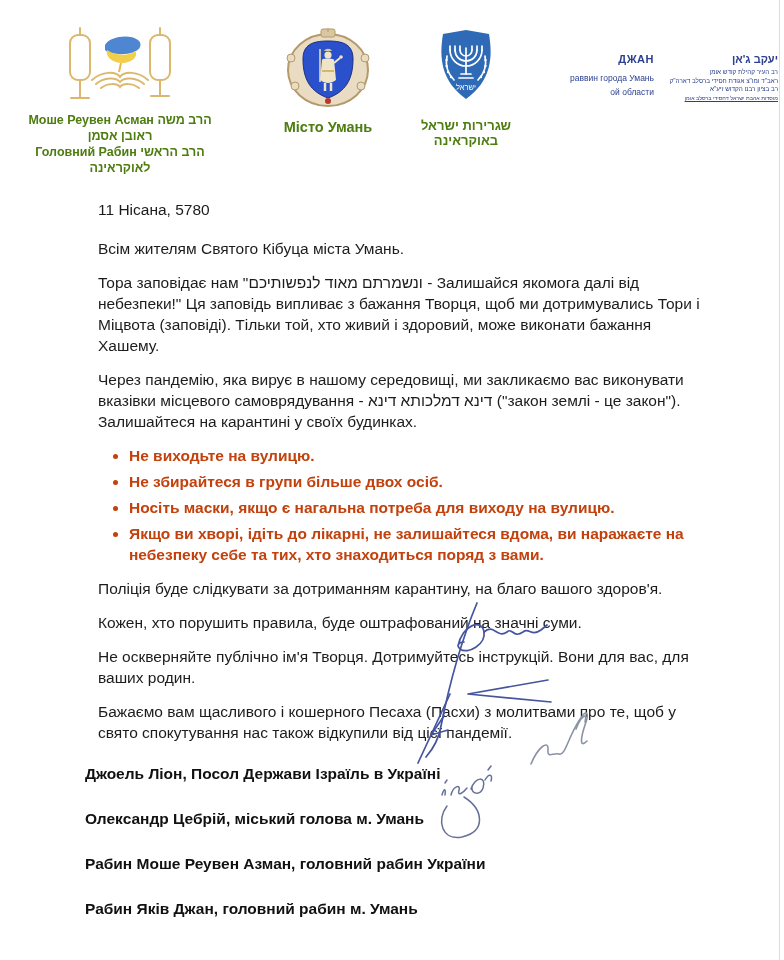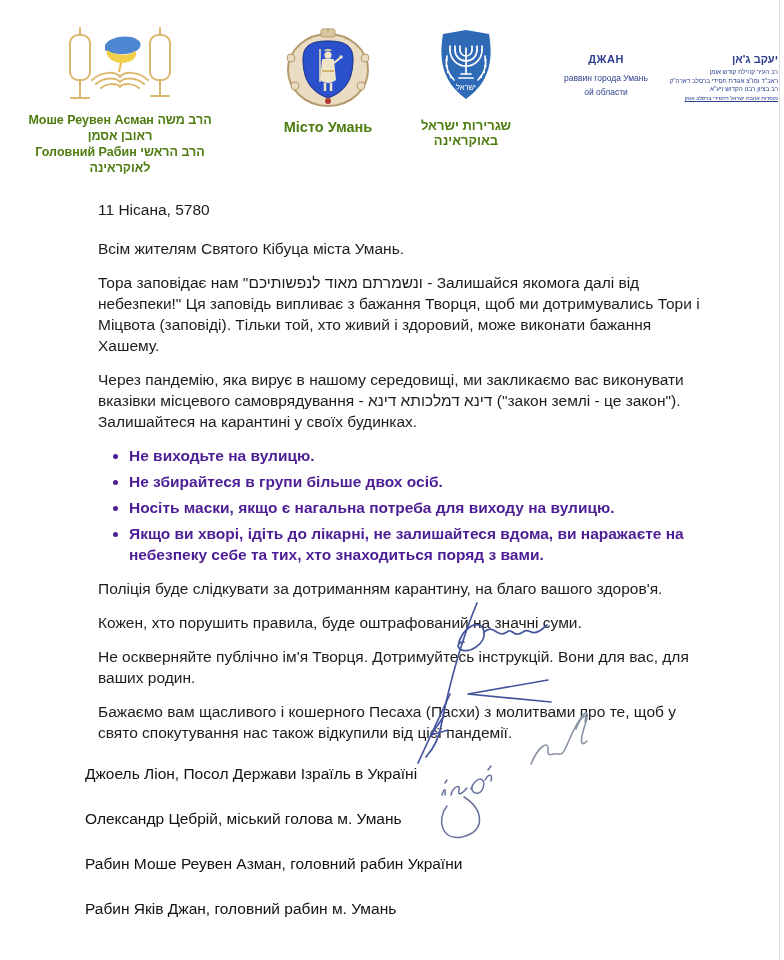--- a/index.html
+++ b/index.html
@@ -12,35 +12,35 @@
   .logo-block{position:absolute;text-align:center;}
   .lb-asman{left:14px;top:26px;width:212px;}
   .lb-uman{left:276px;top:28px;width:104px;}
   .lb-israel{left:392px;top:28px;width:148px;}
   .caption{color:#4d7c0f;font-weight:bold;}
   .cap-asman{font-size:12.5px;line-height:16px;margin-top:4px;}
   .cap-uman{font-size:14.5px;margin-top:5px;}
   .cap-israel{font-size:13px;margin-top:12px;}
   
   .stamp{position:absolute;left:558px;top:53px;width:220px;display:flex;justify-content:space-between;color:#2c3f8f;}
-  .stamp-cyr{text-align:center;width:96px;}
+  .stamp-cyr{text-align:right;width:96px;}
   .stamp-cyr .t{font-weight:bold;font-size:11px;letter-spacing:.5px;margin-bottom:6px;}
   .stamp-cyr .s{font-size:8.5px;line-height:14px;}
   .stamp-heb{text-align:right;width:118px;direction:rtl;}
   .stamp-heb .t{font-weight:bold;font-size:11px;margin-bottom:3px;}
   .stamp-heb .s{font-size:6.3px;line-height:8.6px;}
   .stamp-heb .u{font-size:5.4px;line-height:8px;text-decoration:underline;}
   
   .body-text{position:absolute;left:85px;top:186px;width:644px;font-size:15.5px;line-height:21px;}
   .body-text p{margin:13px;}
   .date-line{margin-bottom:18px !important;}
   ul.rules{margin:2px 0 2px 0;padding-left:44px;}
-  ul.rules li{font-weight:bold;line-height:21px;margin:0 0 5px 0;color:#4c1d95;}
+  ul.rules li{font-weight:bold;line-height:21px;margin:0 0 5px 0;color:#c2410c;}
   .sigs{margin-top:20px;}
-  .sig-line{font-weight:normal;color:#111;margin:0 0 24px 0 !important;line-height:21px;}
+  .sig-line{font-weight:bold;color:#111;margin:0 0 24px 0 !important;line-height:21px;}
   
   .ink-overlay{position:absolute;left:398px;top:598px;width:260px;height:265px;pointer-events:none;}
 </style>
 </head>
 <body>
 
 <div class="page">
   <div class="edge-line"></div>
 
   <div class="logo-block lb-asman">

